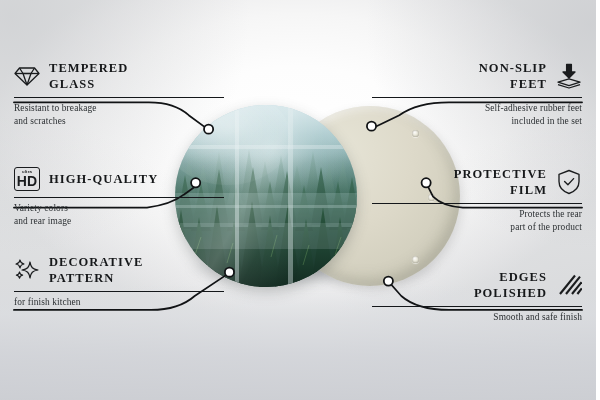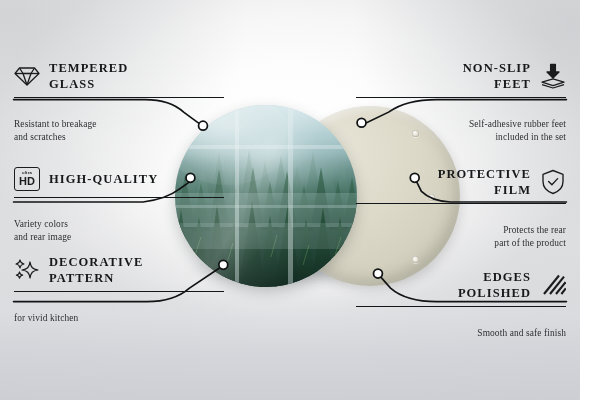--- a/index.html
+++ b/index.html
@@ -1,19 +1,19 @@
 <!DOCTYPE html>
 <html><head>
 <meta charset="utf-8">
 <style>
   html,body{margin:0;padding:0;}
   body{width:600px;height:400px;overflow:hidden;
        font-family:"Liberation Serif",serif;
        background:#ffffff;}
-  #stage{position:relative;width:580px;height:400px;overflow:hidden;}
+  #stage{position:relative;width:580px;height:400px;overflow:hidden;padding-left:16px;}
 
   
   .bg{position:absolute;inset:0;
       background:
         radial-gradient(ellipse 52% 46% at 50% 34%, #ffffff 0%, #fdfdfd 38%, #f6f6f6 66%, #ececed 88%, #e4e5e6 100%),
         linear-gradient(180deg,#f2f2f3 0%,#fbfbfb 22%,#ffffff 40%,#f7f7f8 62%,#e9eaec 88%,#e2e3e6 100%);
   }
   .bg-vig{position:absolute;inset:0;
       background:
         radial-gradient(circle at 2% 4%, rgba(196,198,201,.55) 0%, rgba(196,198,201,0) 34%),
@@ -65,25 +65,25 @@
   .callout{position:absolute;width:210px;}
   .callout.left{left:14px;text-align:left;}
   .callout.right{right:14px;text-align:right;}
   .chead{display:flex;align-items:center;gap:9px;}
   .callout.right .chead{flex-direction:row-reverse;}
   .ttl{font-family:"Liberation Serif",serif;font-size:12.5px;letter-spacing:.085em;
        color:#16181a;line-height:1.28;text-transform:uppercase;font-weight:700;}
   .ico{flex:0 0 auto;width:26px;height:26px;display:flex;align-items:center;justify-content:center;color:#1a1c1e;}
   .rule{height:0;border-top:1.6px solid #14171a;margin-top:5px;}
   .sub{font-family:"Liberation Serif",serif;font-size:9.4px;color:#2c3033;
-       line-height:1.42;margin-top:20px;letter-spacing:.012em;}
+       line-height:1.42;margin-top:4px;letter-spacing:.012em;}
   .hdbox{width:24px;height:22px;border:1.5px solid #1a1c1e;border-radius:3px;
        display:flex;flex-direction:column;align-items:center;justify-content:center;line-height:1;}
   .hdbox .u{font-family:"Liberation Sans",sans-serif;font-size:4.2px;letter-spacing:.04em;font-weight:700;}
-  .hdbox .h{font-family:"Liberation Sans",sans-serif;font-size:11px;font-weight:700;letter-spacing:.01em;margin-top:.5px;text-align:right;}
+  .hdbox .h{font-family:"Liberation Sans",sans-serif;font-size:14px;font-weight:700;letter-spacing:.01em;margin-top:.5px;text-align:right;}
 </style>
 </head>
 <body>
 
 <div id="stage">
 
   <div class="bg"></div>
   <div class="bg-vig"></div>
   <div class="floor"></div>
 
@@ -254,21 +254,21 @@
           <path d="M5.5 14 C5.85 16.1 6.5 16.75 8.6 17.1 C6.5 17.45 5.85 18.1 5.5 20.2 C5.15 18.1 4.5 17.45 2.4 17.1 C4.5 16.75 5.15 16.1 5.5 14 Z"></path>
         </svg>
       </span>
       <div>
         <div class="ttl">DECORATIVE</div>
         <div class="ttl">PATTERN</div>
       </div>
     </div>
     <div class="rule"></div>
     <div class="sub">
-      <div>for vivid kitchen</div>
+      <div>for finish kitchen</div>
     </div>
   </div>
 
   <div class="callout right" style="top:166px;">
     <div class="chead">
       <span class="ico">
         <svg width="24" height="26" viewBox="0 0 24 26" fill="none" stroke="#1a1c1e" stroke-width="1.35" stroke-linejoin="round" stroke-linecap="round">
           <path d="M12 1.5 L22 5.3 V12.6 C22 18.3 17.9 22.6 12 24.5 C6.1 22.6 2 18.3 2 12.6 V5.3 Z"></path>
           <path d="M7.6 12.4 L10.9 15.7 L16.6 9.6"></path>
         </svg>

